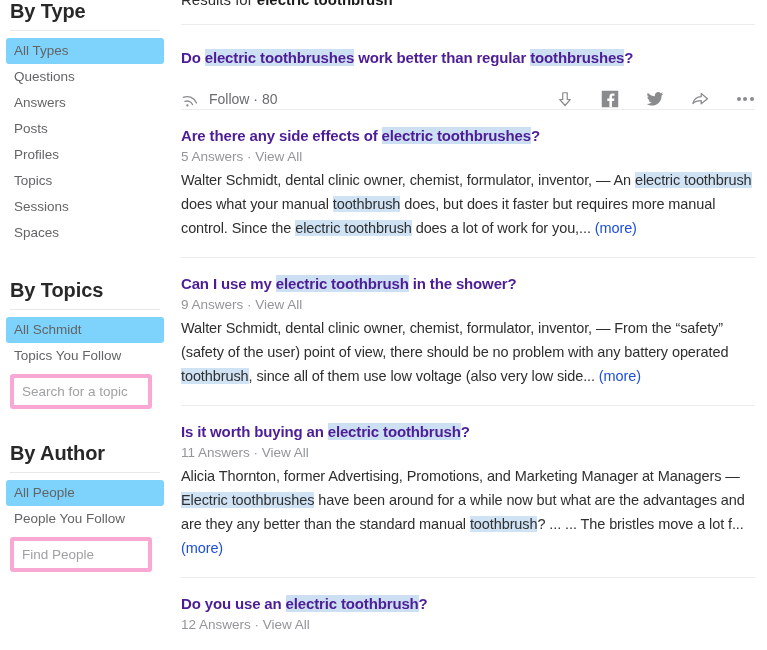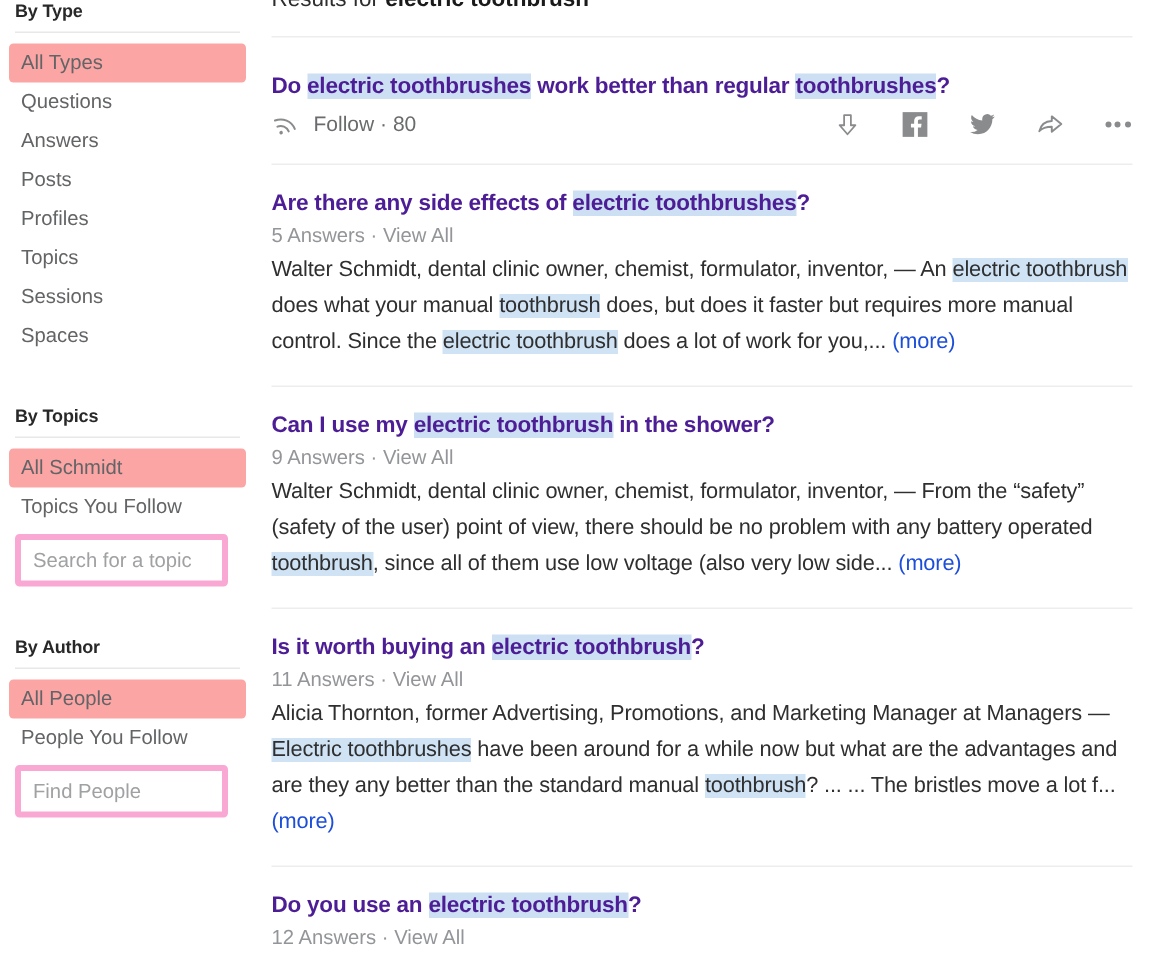--- a/index.html
+++ b/index.html
@@ -15,34 +15,34 @@
   .page { position: relative; width: 767px; height: 650px; display: flex; }
 
   
   .sidebar {
     width: 170px; flex: 0 0 170px;
     padding: 0; background: #fff;
     position: relative;
   }
   .facet { padding: 0 6px; }
   .facet-title {
-    font-size: 12px; font-weight: bold; color: #282829;
+    font-size: 20px; font-weight: bold; color: #282829;
     padding: 0 4px 7px 4px; margin: 0;
     letter-spacing: -0.1px;
   }
   .facet-rule {
     height: 1px; background: #e8e8e8; margin: 0 4px 7px 4px;
   }
   .facet-item {
     font-size: 13.5px; color: #636466;
     padding: 5px 8px; border-radius: 3px;
     line-height: 16px; white-space: nowrap;
     cursor: pointer;
   }
-  .facet-item.selected { background: #fca5a5; }
+  .facet-item.selected { background: #7dd3fc; }
   .facet-input {
     display: block; width: 142px; margin: 5px 4px 0 4px;
     padding: 6px 8px;
     font-size: 13.5px; font-family: "Liberation Sans", sans-serif;
     color: #3c3c3c; background: #fff;
     border: 4px solid #f9a8d4; border-radius: 3px;
     outline: none;
   }
   .facet-input::placeholder { color: #a0a1a3; }
   .facet-gap-lg { height: 33px; }
@@ -80,21 +80,21 @@
     letter-spacing: -0.1px;
   }
   .r-more { color: #1d4ed8; cursor: pointer; }
   mark {
     background: #cfe3f5; color: inherit; padding: 0;
   }
   .r-title mark { background: #cde0f3; }
 
   
   .actionbar {
-    display: flex; align-items: flex-start;
+    display: flex; align-items: flex-end;
     width: 574px; height: 36px; gap: 44px;
   }
   .follow {
     display: flex; align-items: center; cursor: pointer;
   }
   .follow-label {
     font-size: 14px; color: #6a6b6d; margin-left: 9px;
     line-height: 17px;
   }
   .actions-right {

